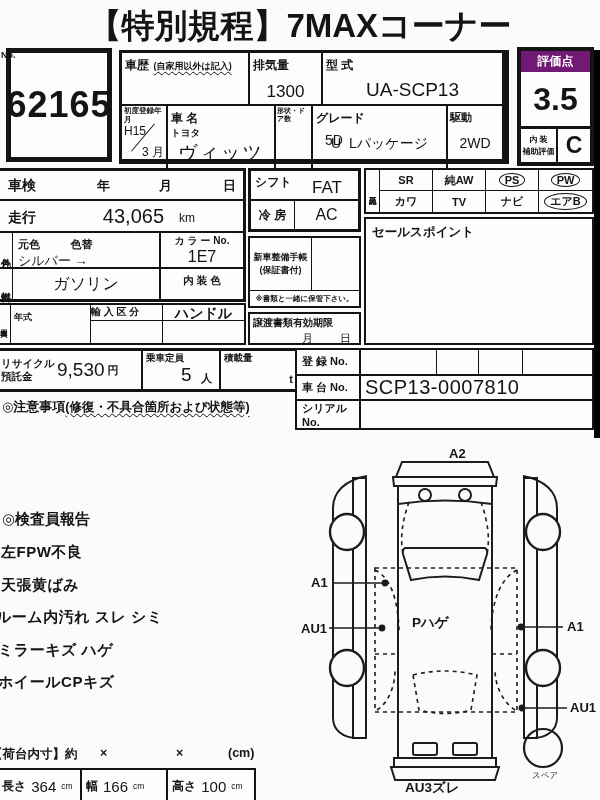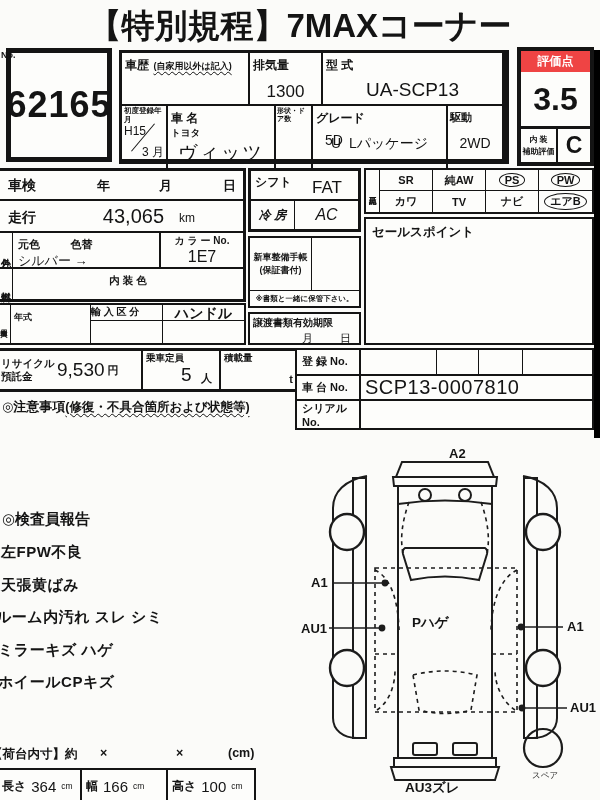--- a/index.html
+++ b/index.html
@@ -29,21 +29,21 @@
   .mt-row { display:flex; flex:1; position:relative; }
   .mt-row.top { border-bottom:2px solid #141414; }
   .mt-cell { position:relative; border-right:2px solid #141414; padding:2px 3px; }
   .mt-cell:last-child { border-right:none; }
   .lbl { font-weight:bold; font-size:12px; }
   .lbl-s { font-weight:bold; font-size:8px; line-height:1.15; }
 
   
   .rating-box { left:517px; top:47px; width:77px; height:119px; border:4px solid #141414; background:#fdfdfb;
                 display:flex; flex-direction:column; }
-  .rating-head { background:#ef4444; color:#fff; font-size:12px; font-weight:bold; text-align:center; padding:2px 0; }
+  .rating-head { background:#701a75; color:#fff; font-size:12px; font-weight:bold; text-align:center; padding:2px 0; }
   .rating-score { flex:1; display:flex; align-items:center; justify-content:center; font-size:32px; font-weight:bold; }
   .rating-bottom { border-top:3px solid #141414; height:36px; display:flex; }
   .rating-int { width:37px; border-right:2px solid #141414; font-size:8px; font-weight:bold;
                 display:flex; flex-direction:column; align-items:center; justify-content:center; gap:1px; }
   .rating-grade { flex:1; display:flex; align-items:center; justify-content:center; font-size:23px; font-weight:bold; }
 
   .photo-strip { left:594px; top:50px; width:6px; height:388px; background:#000; }
 
   
   .boxA { left:-4px; top:168px; width:250px; border:3px solid #141414; background:#fdfdfb; }
@@ -177,20 +177,21 @@
         <span class="b" style="font-size:11px;margin-left:26px;">色替</span>
         <div style="font-size:13px;">シルバー →</div>
       </div>
       <div style="flex:1;padding:1px 2px;text-align:center;">
         <div class="b" style="font-size:10px;">カ ラ ー No.</div>
         <div style="font-size:16px;">1E7</div>
       </div>
     </div>
     <div class="rowline flexrow" style="height:30px;">
       <div class="vcell vtext">燃料</div>
+      <div style="width:148px;border-right:2px solid #141414;display:flex;align-items:center;justify-content:center;font-size:16px;">ガソリン</div>
       <div style="flex:1;padding:1px 4px;text-align:center;">
         <span class="b" style="font-size:10.5px;">内 装 色</span>
       </div>
     </div>
   </div>
 
   <div class="abs import-box">
     <div class="vcell vtext" style="width:13px;font-size:7px;">輸入車用</div>
     <div style="width:80px;border-right:1.5px solid #141414;padding:1px 3px;">
       <span class="b" style="font-size:9px;">年式</span>
@@ -222,21 +223,21 @@
 
   <div class="abs caution">
     <span>◎注意事項</span><span class="wavy" style="font-size:12.5px;">(修復・不具合箇所および状態等)</span>
   </div>
 
   <div class="abs boxC1">
     <div style="flex:1;border-bottom:2px solid #141414;position:relative;">
       <span class="abs b" style="left:4px;top:3px;font-size:12px;">シフト</span>
       <span class="abs" style="right:16px;top:7px;font-size:17px;">FAT</span>
     </div>
-    <div style="flex:1;display:flex;font-style:italic;">
+    <div style="flex:1;display:flex;">
       <div class="b" style="width:44px;border-right:1.5px solid #141414;display:flex;align-items:center;justify-content:center;font-size:12px;">冷 房</div>
       <div style="flex:1;display:flex;align-items:center;justify-content:center;font-size:16px;">AC</div>
     </div>
   </div>
 
   <div class="abs boxC2">
     <div style="flex:1;display:flex;">
       <div style="width:62px;border-right:1.5px solid #141414;display:flex;flex-direction:column;align-items:center;justify-content:center;">
         <span class="b" style="font-size:9px;">新車整備手帳</span>
         <span class="b" style="font-size:9px;">(保証書付)</span>

